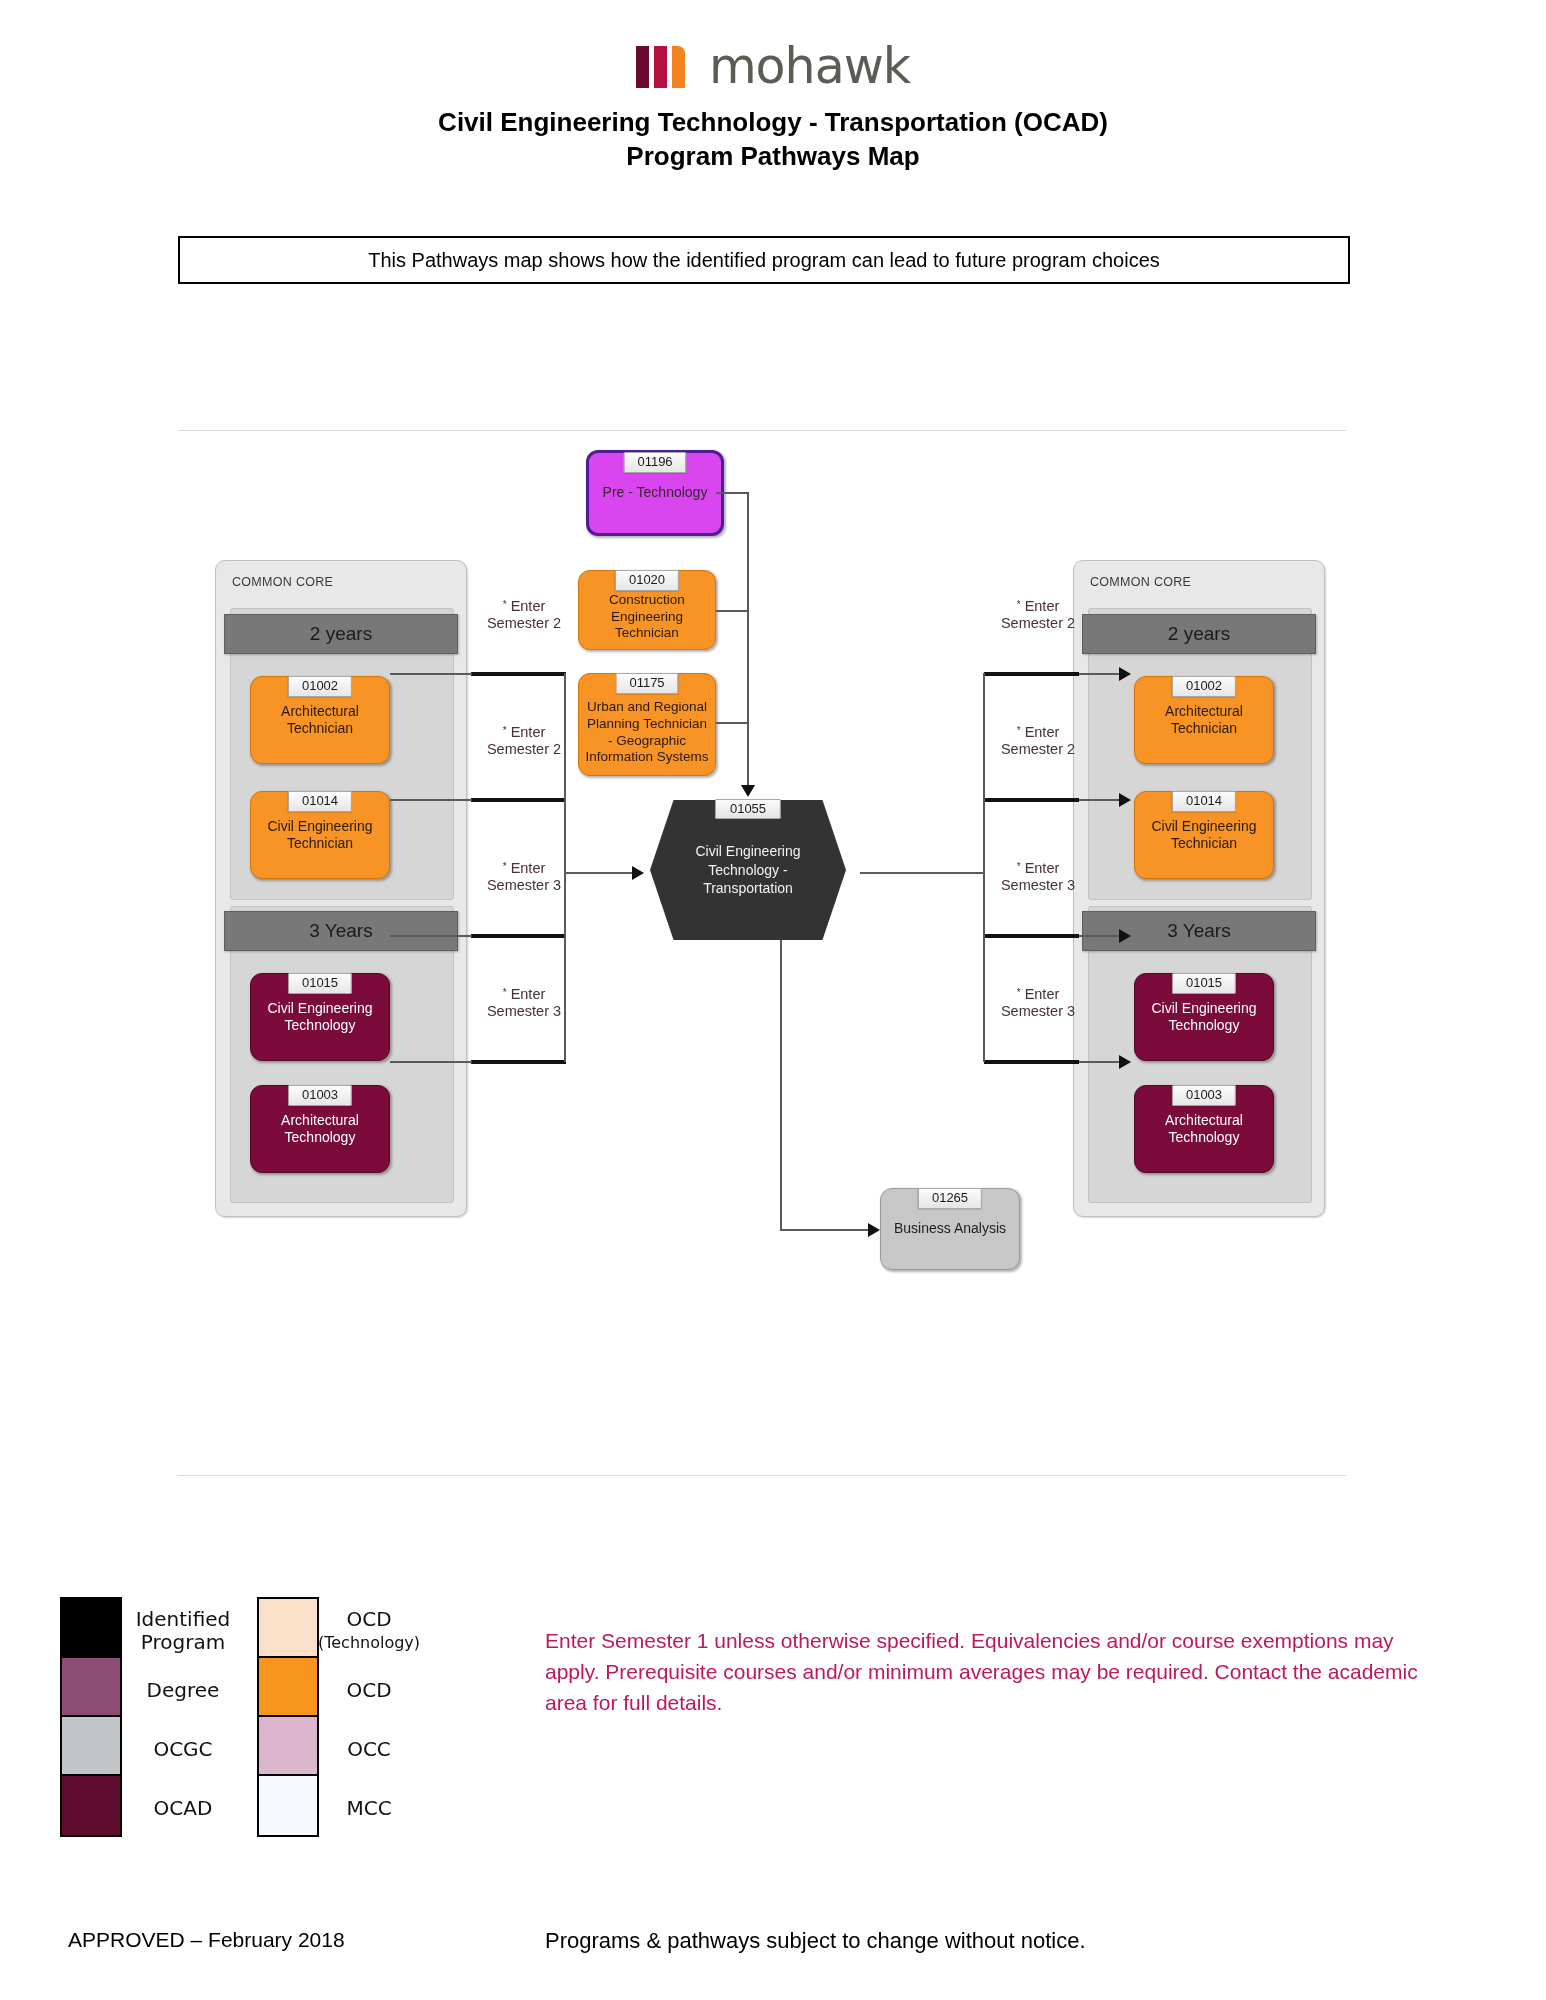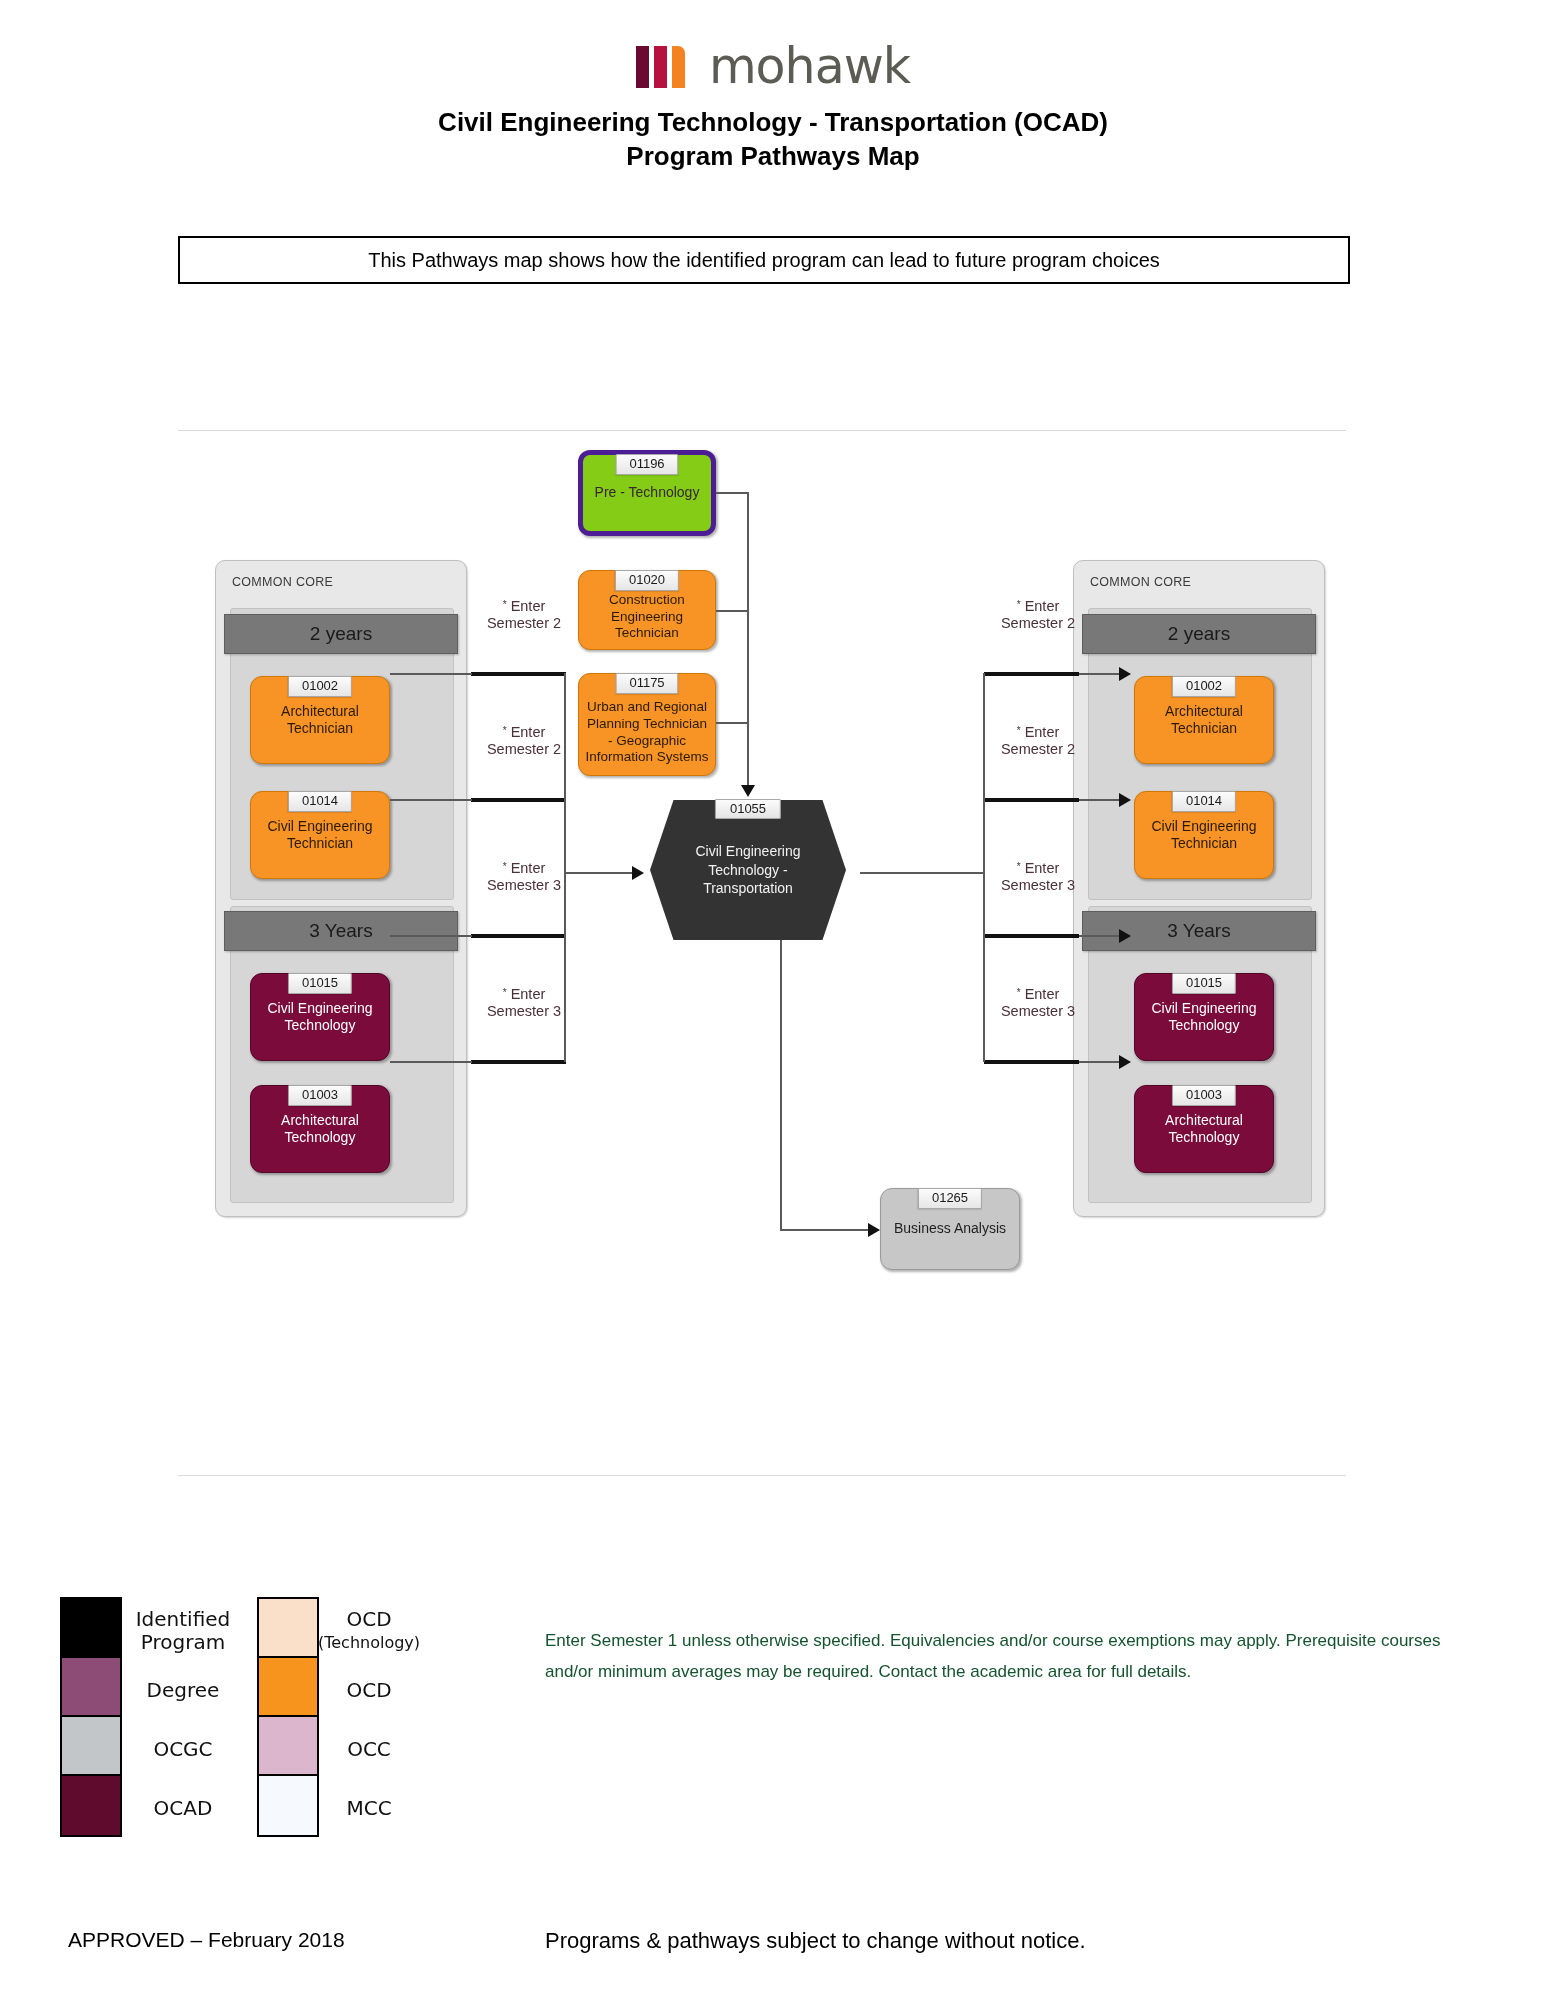--- a/index.html
+++ b/index.html
@@ -76,21 +76,21 @@
   .node .label{ padding:0 6px; line-height:1.25; }
   .code{
     position:absolute; top:-1px; left:50%; transform:translateX(-50%);
     background:linear-gradient(#FCFCFC,#E6E6E6);
     border:1px solid #A8A8A8;
     font-size:13px; color:#1a1a1a; padding:1px 13px 2px;
     white-space:nowrap; line-height:1.25; border-radius:1px;
     box-shadow:0 1px 1px rgba(0,0,0,.12);
   }
   .node.orange{ background:#F79425; border:1px solid #D07708; color:#2a1a05; }
-  .node.pink{ background:#84cc16; border:5px solid #4c1d95; color:#3a2630; }
+  .node.pink{ background:#d946ef; border:3px solid #4c1d95; color:#3a2630;margin-left:8px; }
   .node.maroon{ background:#7B0B3B; border:1px solid #540628; color:#fff; }
   .node.grey{ background:#C7C7C7; border:1px solid #9A9A9A; color:#1f1f1f; }
 
   
   .hex{
     position:absolute;
     background:#333333;
     clip-path:polygon(12% 0,88% 0,100% 50%,88% 100%,12% 100%,0 50%);
     display:flex; align-items:center; justify-content:center;
     color:#F2F2F2; text-align:center;
@@ -126,21 +126,21 @@
   .lg-sw:last-child{ border-bottom:none; }
   .lg-lbl{
     position:absolute; width:118px; text-align:center;
     font-size:20px; line-height:23px; color:#111;
     font-family:"DejaVu Sans", sans-serif;
   }
   .lg-lbl.small{ font-size:16px; }
 
   .note{
     position:absolute; left:545px; top:1625px; width:900px;
-    font-size:17px; line-height:31px; color:#14532d;
+    font-size:21px; line-height:31px; color:#be185d;
   }
   .footer-left{ position:absolute; left:68px; top:1928px; font-size:21px; }
   .footer-right{ position:absolute; left:545px; top:1928px; font-size:22px; }
 </style>
 </head>
 <body>
 
 <div class="logo-wrap">
   <div class="logo">
     <span class="logo-bars">

